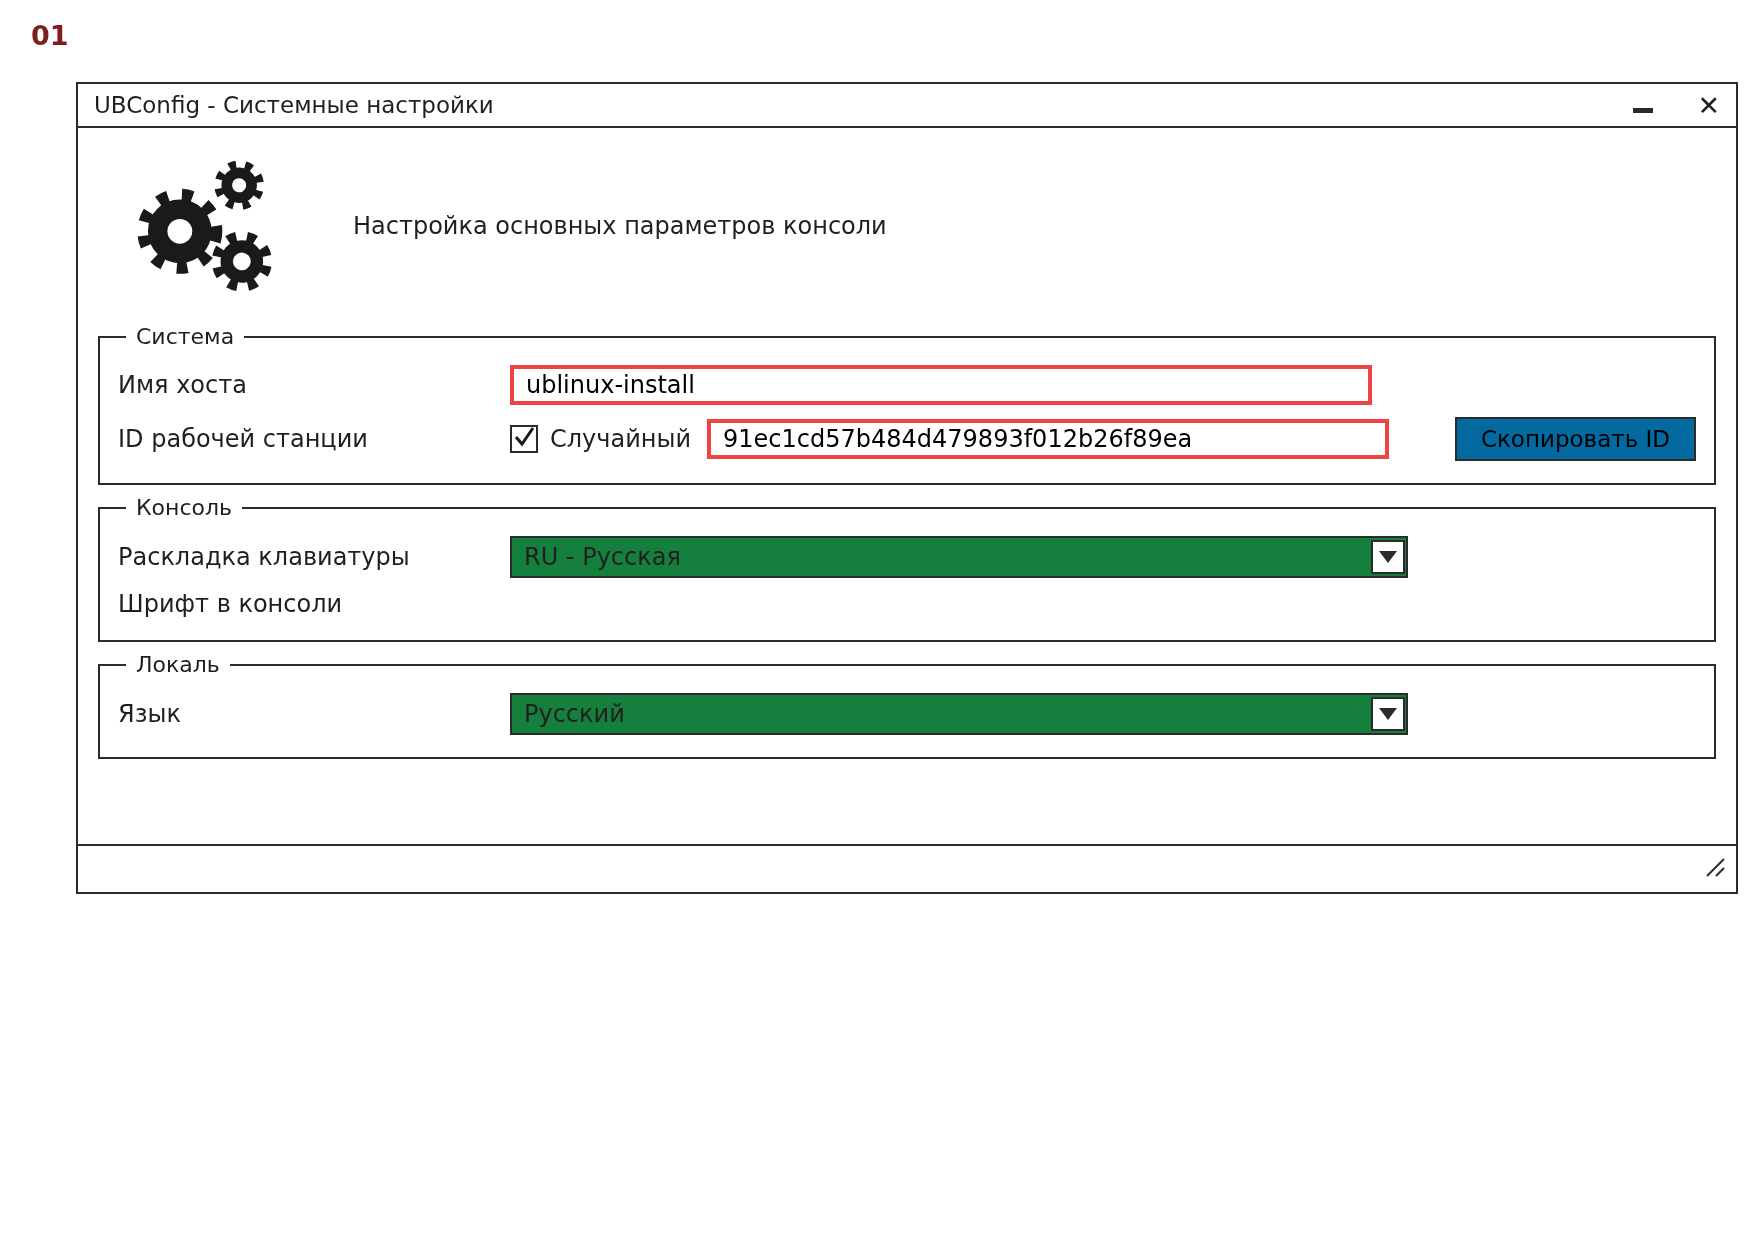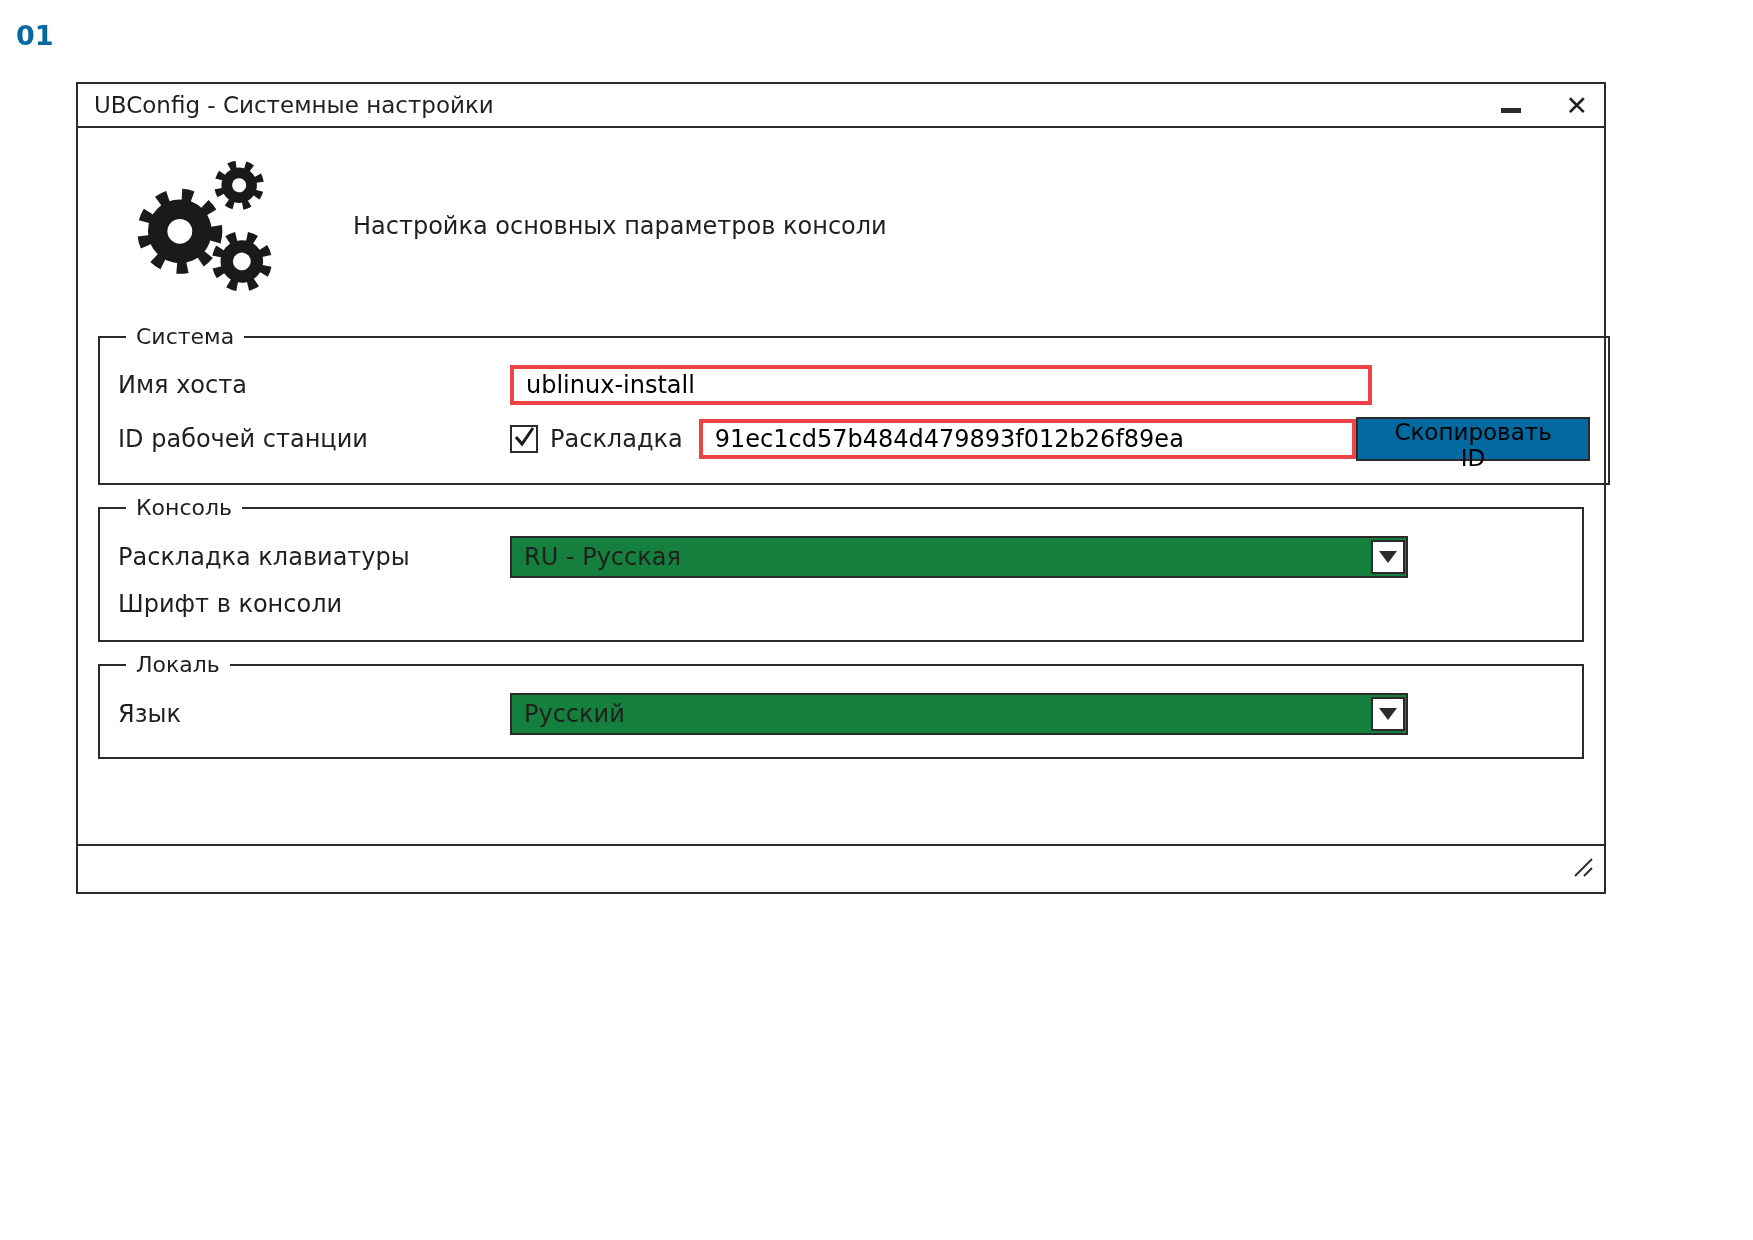--- a/index.html
+++ b/index.html
@@ -5,27 +5,27 @@
   * { box-sizing: border-box; margin: 0; padding: 0; }
   html, body { background: #ffffff; }
   body {
     width: 1753px; height: 1240px;
     position: relative;
     font-family: "DejaVu Sans", "Liberation Sans", sans-serif;
     color: #1f1f1f;
   }
 
   .page-number {
-    position: absolute; left: 16px; top: 20px;
-    font-size: 27px; font-weight: bold; color: #0369a1;
+    position: absolute; left: 31px; top: 20px;
+    font-size: 27px; font-weight: bold; color: #7f1d1d;
   }
 
   .window {
     position: absolute; left: 76px; top: 82px;
-    width: 1530px; height: 812px;
+    width: 1662px; height: 812px;
     border: 2px solid #2b2b2b; background: #fff;
     display: flex; flex-direction: column; justify-content: center;
   }
 
   .titlebar {
     flex: 0 0 44px;
     border-bottom: 2px solid #2b2b2b;
     display: flex; align-items: center;
     padding: 0 16px; font-size: 23px;
   }
@@ -151,21 +151,21 @@
         <input class="text-input hostname-input" type="text" value="ublinux-install" style="">
       </div>
 
       <div class="row">
         <span class="row-label">ID рабочей станции</span>
         <span class="checkbox">
           <svg width="24" height="24" viewBox="0 0 24 24">
             <path d="M4 12 L10 19 L21 3" fill="none" stroke="#1a1a1a" stroke-width="3"></path>
           </svg>
         </span>
-        <span class="checkbox-label">Раскладка</span>
+        <span class="checkbox-label">Случайный</span>
         <input class="text-input wsid-input" type="text" disabled="" value="91ec1cd57b484d479893f012b26f89ea" style="">
         <button class="copy-btn">Скопировать ID</button>
       </div>
     </fieldset>
 
     <fieldset class="group">
       <legend>Консоль</legend>
 
       <div class="row">
         <span class="row-label">Раскладка клавиатуры</span>

